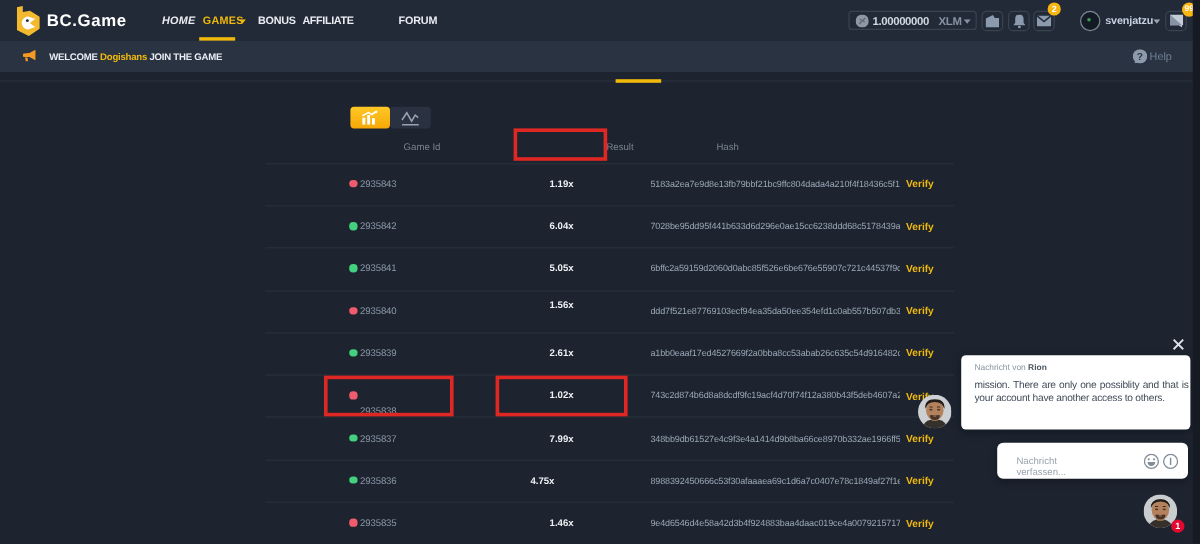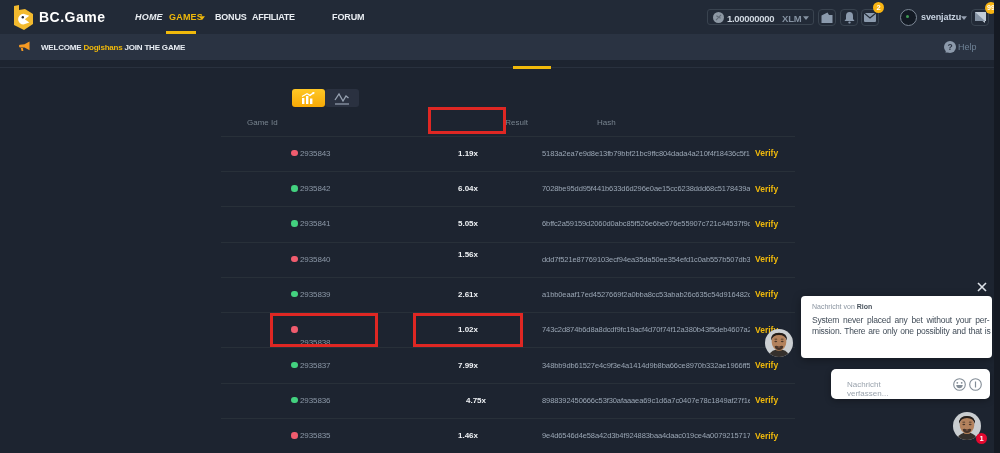--- a/index.html
+++ b/index.html
@@ -94,21 +94,21 @@
     <rect x="6" y="4" width="2.4" height="8" fill="#fff"></rect>
     <rect x="10" y="6.5" width="2.4" height="5.5" fill="#fff"></rect>
     <path d="M2 4.5 L7 1.8 L10 3.4 L14 0.5" stroke="#fff" stroke-width="1.3" fill="none"></path>
     <path d="M14.5 0 L12 0.4 L14 2.6 Z" fill="#fff"></path>
   </svg>
   <svg class="abs" style="left:334px;top:92px;" width="16" height="13" viewBox="0 0 16 13">
     <path d="M1 8 L5 2 L9 9 L12 4 L14.5 6" stroke="#98a3b2" stroke-width="1.3" fill="none"></path>
     <path d="M1 12 L15 12" stroke="#98a3b2" stroke-width="1.2" fill="none"></path>
   </svg>
 
-  <div class="abs" style="left:247px;top:118px;width:120px;text-align:left;font-size:8px;color:#78848f;">Game Id</div>
+  <div class="abs" style="left:247px;top:118px;width:120px;text-align:right;font-size:8px;color:#78848f;">Game Id</div>
   <div class="abs" style="left:408px;top:118px;width:120px;text-align:right;font-size:8px;color:#78848f;">Result</div>
   <div class="abs" style="left:597px;top:118px;width:120px;font-size:8px;color:#78848f;">Hash</div>
 
   <div id="rows">
       <div class="abs" style="left:221px;top:135.6px;width:574px;height:1px;background:#283039;"></div>
       <div class="abs" style="left:291px;top:149.75px;width:6.5px;height:6.5px;border-radius:50%;background:#f05c6e;"></div>
       <div class="abs" style="left:300px;top:148.75px;font-size:8px;color:#8b97a6;letter-spacing:-0.1px;">2935843</div>
       <div class="abs" style="left:408px;top:148.75px;width:120px;text-align:center;font-size:8px;font-weight:bold;color:#eef1f4;">1.19x</div>
       <div class="abs" style="left:542px;top:148.75px;width:208px;overflow:hidden;white-space:nowrap;font-size:7.5px;color:#9aa6b4;letter-spacing:-0.1px;">5183a2ea7e9d8e13fb79bbf21bc9ffc804dada4a210f4f18436c5f1f0a</div>
       <div class="abs" style="left:755px;top:148.25px;font-size:8.5px;font-weight:bold;color:#f0b90b;">Verify</div>
@@ -144,21 +144,21 @@
       <div class="abs" style="left:755px;top:324.75px;font-size:8.5px;font-weight:bold;color:#f0b90b;">Verify</div>
       <div class="abs" style="left:221px;top:347.40000000000003px;width:574px;height:1px;background:#283039;"></div>
       <div class="abs" style="left:291px;top:361.54999999999995px;width:6.5px;height:6.5px;border-radius:50%;background:#43d17f;"></div>
       <div class="abs" style="left:300px;top:360.54999999999995px;font-size:8px;color:#8b97a6;letter-spacing:-0.1px;">2935837</div>
       <div class="abs" style="left:408px;top:360.54999999999995px;width:120px;text-align:center;font-size:8px;font-weight:bold;color:#eef1f4;">7.99x</div>
       <div class="abs" style="left:542px;top:360.54999999999995px;width:208px;overflow:hidden;white-space:nowrap;font-size:7.5px;color:#9aa6b4;letter-spacing:-0.1px;">348bb9db61527e4c9f3e4a1414d9b8ba66ce8970b332ae1966ff5c6d72</div>
       <div class="abs" style="left:755px;top:360.04999999999995px;font-size:8.5px;font-weight:bold;color:#f0b90b;">Verify</div>
       <div class="abs" style="left:221px;top:382.7px;width:574px;height:1px;background:#283039;"></div>
       <div class="abs" style="left:291px;top:396.8499999999999px;width:6.5px;height:6.5px;border-radius:50%;background:#43d17f;"></div>
       <div class="abs" style="left:300px;top:395.8499999999999px;font-size:8px;color:#8b97a6;letter-spacing:-0.1px;">2935836</div>
-      <div class="abs" style="left:416px;top:395.8499999999999px;width:120px;text-align:center;font-size:8px;font-weight:bold;color:#eef1f4;">4.75x</div>
+      <div class="abs" style="left:392px;top:395.8499999999999px;width:120px;text-align:center;font-size:8px;font-weight:bold;color:#eef1f4;">4.75x</div>
       <div class="abs" style="left:542px;top:395.8499999999999px;width:208px;overflow:hidden;white-space:nowrap;font-size:7.5px;color:#9aa6b4;letter-spacing:-0.1px;">8988392450666c53f30afaaaea69c1d6a7c0407e78c1849af27f1e8a93</div>
       <div class="abs" style="left:755px;top:395.3499999999999px;font-size:8.5px;font-weight:bold;color:#f0b90b;">Verify</div>
       <div class="abs" style="left:221px;top:417.99999999999994px;width:574px;height:1px;background:#283039;"></div>
       <div class="abs" style="left:291px;top:432.15px;width:6.5px;height:6.5px;border-radius:50%;background:#f05c6e;"></div>
       <div class="abs" style="left:300px;top:431.15px;font-size:8px;color:#8b97a6;letter-spacing:-0.1px;">2935835</div>
       <div class="abs" style="left:408px;top:431.15px;width:120px;text-align:center;font-size:8px;font-weight:bold;color:#eef1f4;">1.46x</div>
       <div class="abs" style="left:542px;top:431.15px;width:208px;overflow:hidden;white-space:nowrap;font-size:7.5px;color:#9aa6b4;letter-spacing:-0.1px;">9e4d6546d4e58a42d3b4f924883baa4daac019ce4a0079215717b0c1d4</div>
       <div class="abs" style="left:755px;top:430.65px;font-size:8.5px;font-weight:bold;color:#f0b90b;">Verify</div>
     </div>
 
@@ -188,22 +188,22 @@
       <path d="M8.8 9.8 L11.4 9.8 L11.2 9 L9 9 Z" fill="#3a2c21"></path>
       <path d="M14.6 9.8 L17.2 9.8 L17 9 L14.8 9 Z" fill="#3a2c21"></path>
       <path d="M9 16 Q10 15.2 11.5 15.8 Q13 16.3 14.5 15.8 Q16 15.2 17 16 Q16.5 19.5 13 19.5 Q9.5 19.5 9 16 Z" fill="#46342a"></path>
       <ellipse cx="13" cy="16.6" rx="1.3" ry="0.6" fill="#8a5d43"></ellipse>
     </g>
   </svg>
 
   <div class="abs" style="left:801px;top:296px;width:191px;height:62px;background:#fff;border-radius:4px;box-shadow:0 2px 8px rgba(0,0,0,0.35);"></div>
   <div class="abs" style="left:812px;top:303px;font-size:7px;color:#8a94a0;">Nachricht von <span style="font-weight:bold;color:#4a545e;">Rion</span></div>
   <div class="abs" style="left:812px;top:314.5px;width:169px;font-size:8.5px;letter-spacing:-0.2px;line-height:11.7px;color:#414c58;">
-    <div style="white-space:nowrap;word-spacing:1.6px;">System never placed any bet without your per-</div>
     <div style="white-space:nowrap;word-spacing:0.6px;">mission. There are only one possiblity and that is</div>
+    <div style="white-space:nowrap;">your account have another access to others.</div>
   </div>
 
   <div class="abs" style="left:831px;top:369px;width:159px;height:30px;background:#fff;border-radius:5px;box-shadow:0 2px 6px rgba(0,0,0,0.3);"></div>
   <div class="abs" style="left:847px;top:379.5px;font-size:8px;color:#9aa3ad;">Nachricht verfassen...</div>
   <svg class="abs" style="left:953px;top:378px;" width="13" height="13" viewBox="0 0 13 13">
     <circle cx="6.5" cy="6.5" r="5.8" fill="none" stroke="#828c96" stroke-width="1.1"></circle>
     <circle cx="4.3" cy="4.8" r="0.9" fill="#828c96"></circle>
     <circle cx="8.7" cy="4.8" r="0.9" fill="#828c96"></circle>
     <path d="M3.2 7 L9.8 7 Q9.3 10.3 6.5 10.3 Q3.7 10.3 3.2 7 Z" fill="#828c96"></path>
   </svg>

